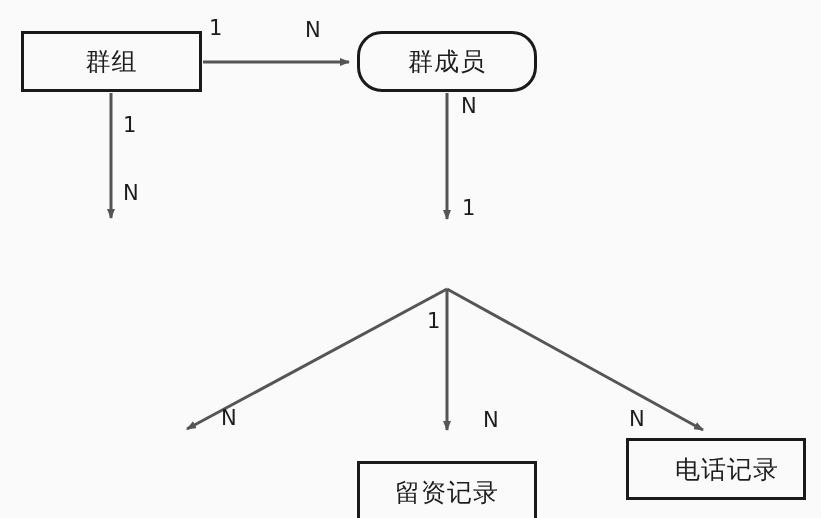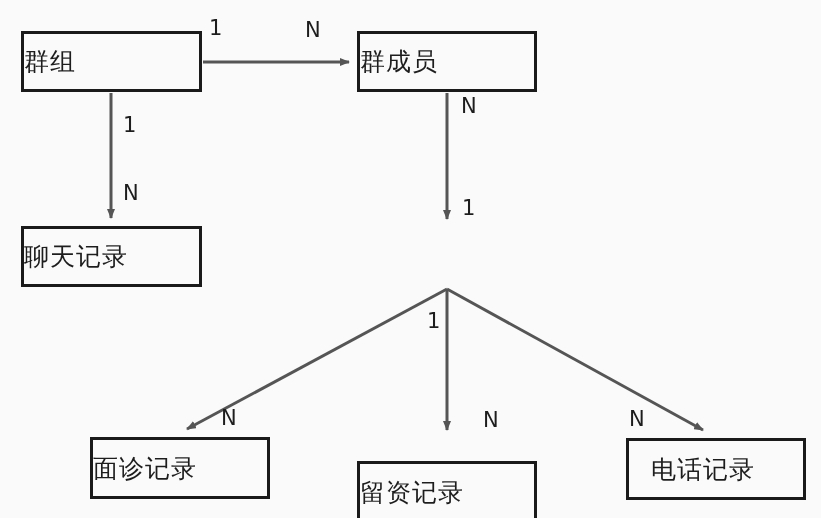--- a/index.html
+++ b/index.html
@@ -22,20 +22,21 @@
     width: 821px;
     height: 518px;
   }
   .er-box {
     position: absolute;
     box-sizing: border-box;
     border: 3px solid #1a1a1a;
     background: #fafafa;
     display: flex;
     align-items: center;
+    justify-content: center;
     z-index: 2;
   }
   .er-box-label {
     font-size: 25px;
     line-height: 1;
     color: #1d1d1d;
     letter-spacing: 1px;
     white-space: nowrap;
     font-weight: 400;
   }
@@ -70,32 +71,26 @@
 
     <line x1="447" y1="289" x2="447" y2="430" stroke="#555555" stroke-width="3" marker-end="url(#arrowhead)"></line>
 
     <line x1="447" y1="289" x2="703" y2="430" stroke="#555555" stroke-width="3" marker-end="url(#arrowhead)"></line>
   </svg>
 
   <div class="er-box" style="left:21px; top:31px; width:181px; height:61px;">
     <span class="er-box-label">群组</span>
   </div>
 
-  <div class="er-box" style="left:357px; top:31px; width:180px; height:61px;">
+  <div class="er-box" style="left:357px; top:31px; width:180px; height:61px;border-radius:25px;">
     <span class="er-box-label">群成员</span>
   </div>
 
-  <div class="er-box" style="left:21px; top:226px; width:181px; height:61px;">
-    <span class="er-box-label">聊天记录</span>
-  </div>
 
 
-  <div class="er-box" style="left:90px; top:437px; width:180px; height:62px;">
-    <span class="er-box-label">面诊记录</span>
-  </div>
 
   <div class="er-box" style="left:357px; top:438px; width:180px; height:62px;margin-top:23px;">
     <span class="er-box-label">留资记录</span>
   </div>
 
   <div class="er-box" style="left:626px; top:438px; width:180px; height:62px;padding-left:22px;">
     <span class="er-box-label">电话记录</span>
   </div>
 
   <span class="edge-label" style="left:209px; top:18px;">1</span>

